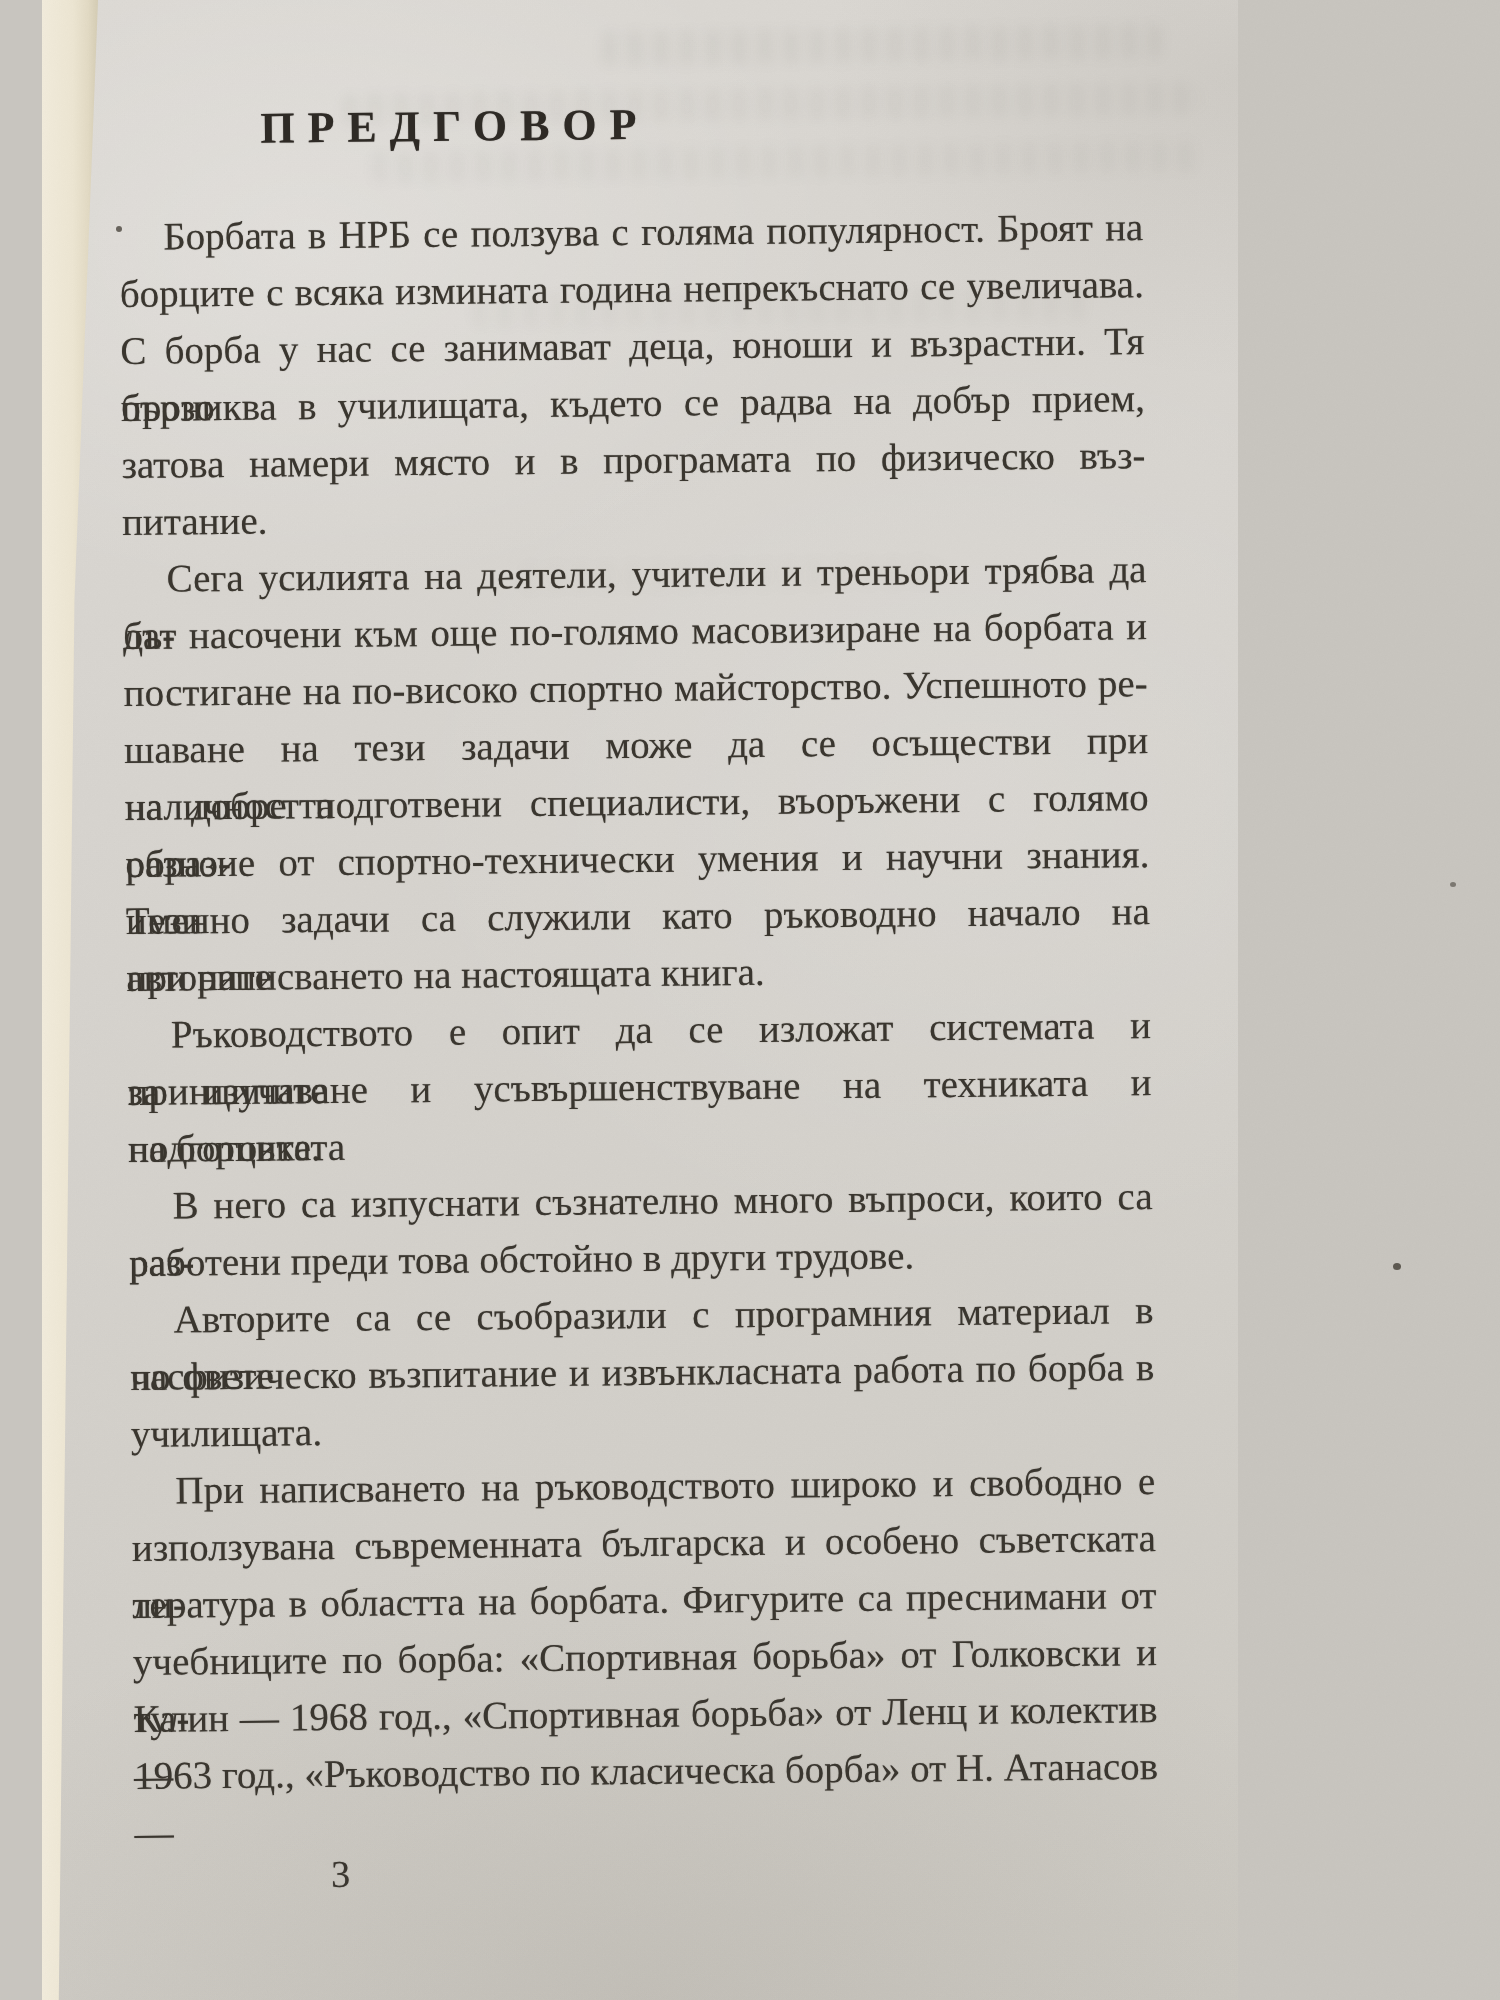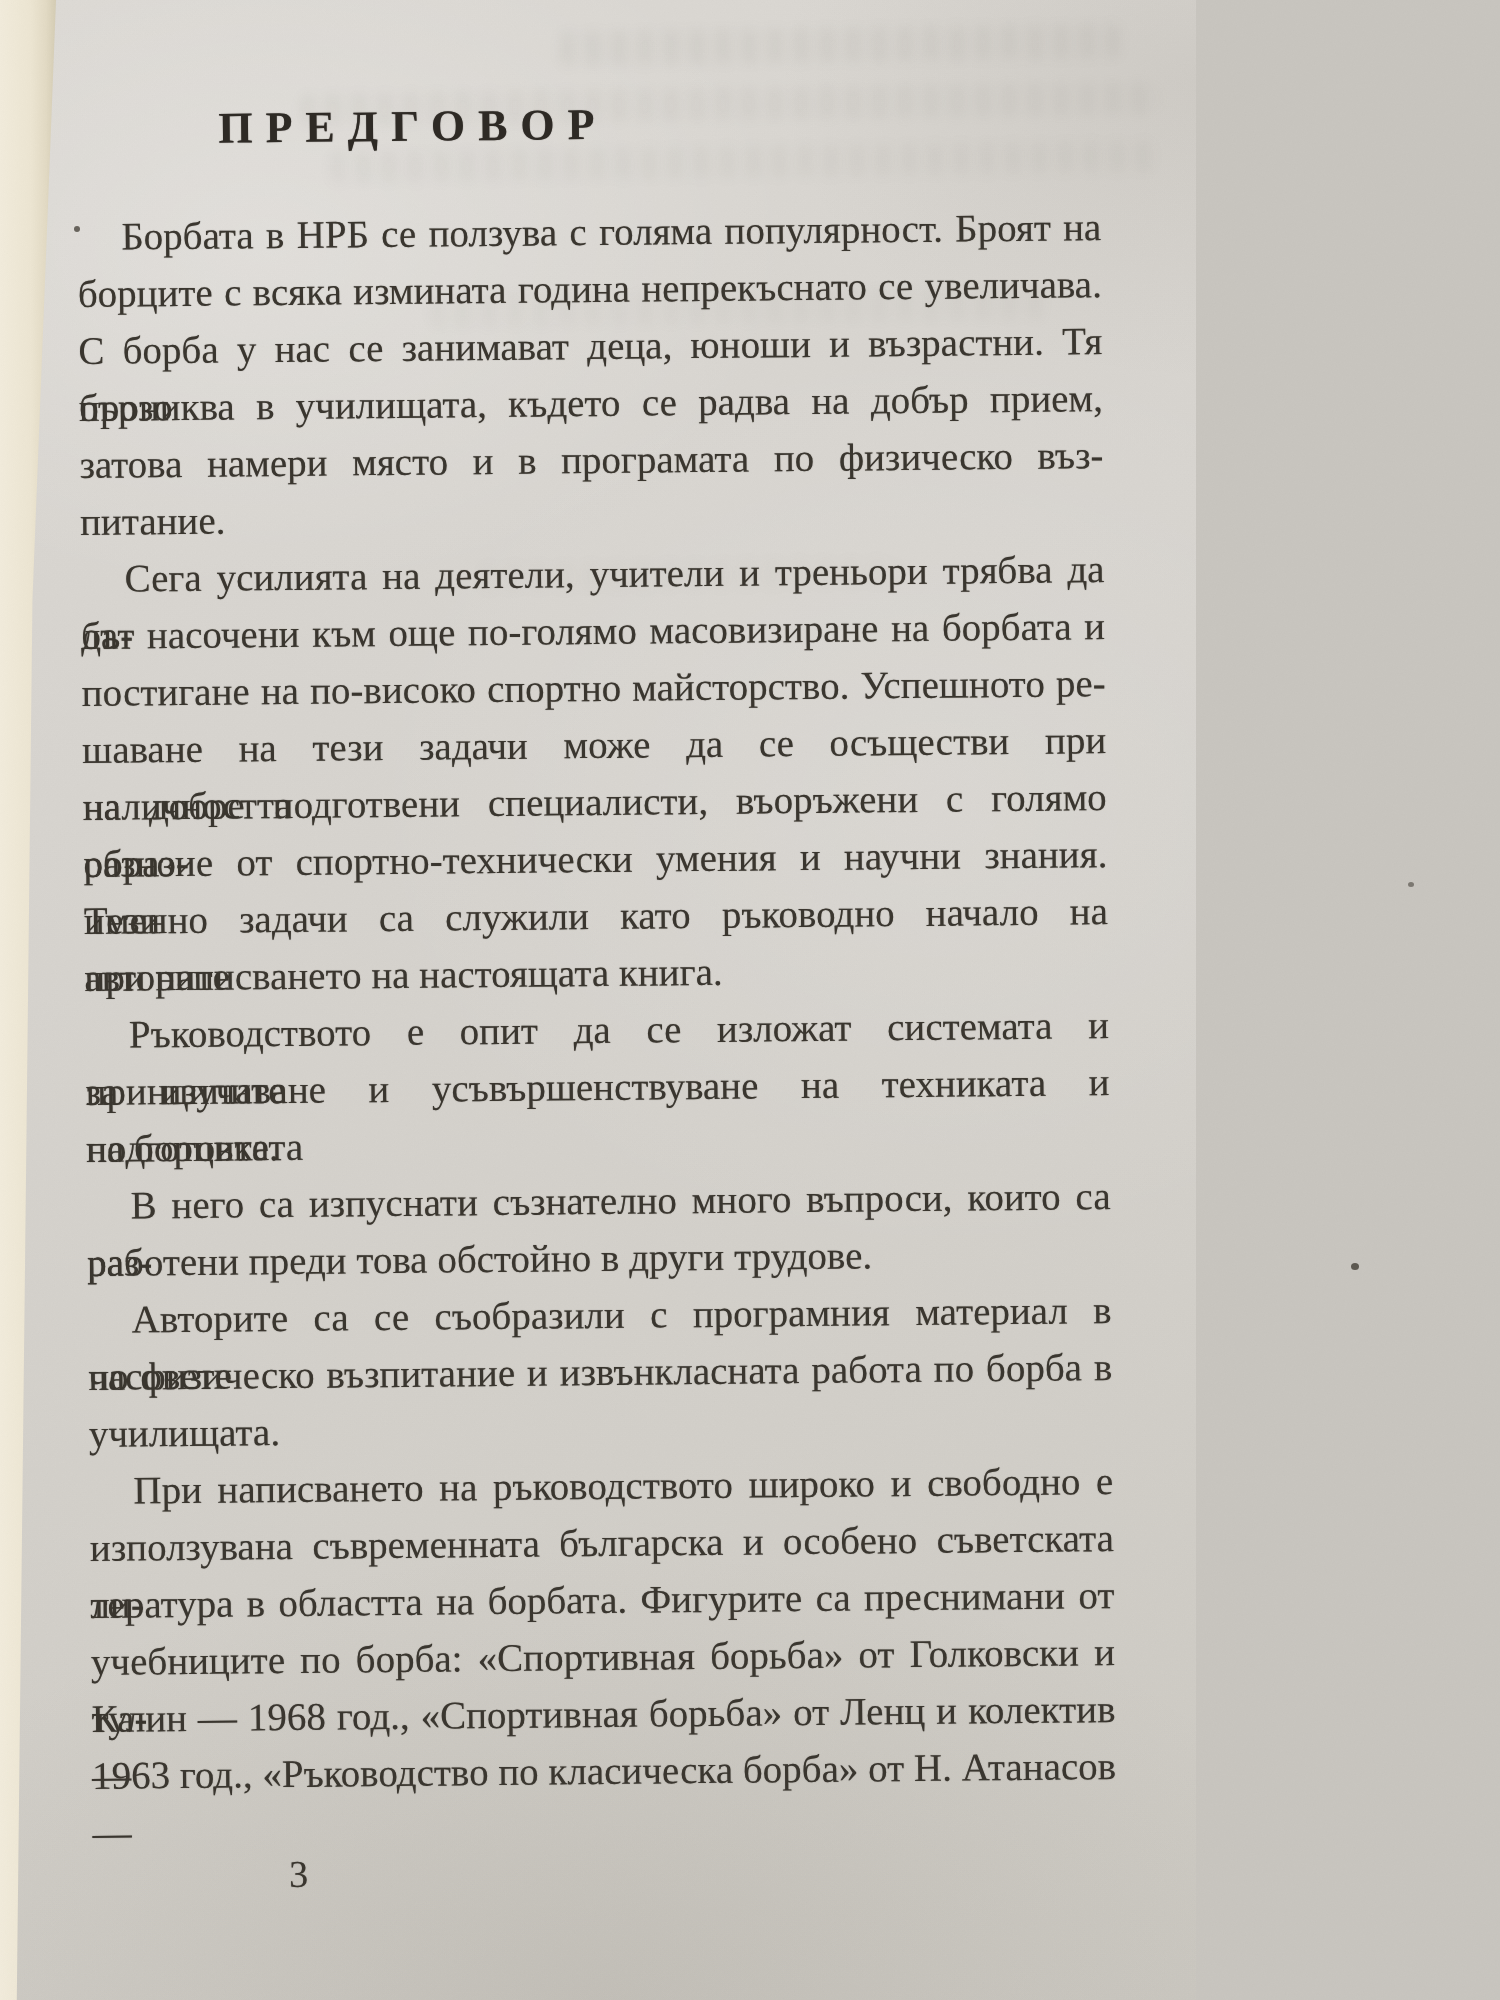--- a/index.html
+++ b/index.html
@@ -11,20 +11,21 @@
   }
   .photo {
     position: relative;
     width: 1196px; height: 2000px;
     background:
       radial-gradient(ellipse 900px 600px at 22% 12%, rgba(255,255,255,0.20), transparent 60%),
       radial-gradient(ellipse 1000px 800px at 78% 40%, rgba(255,255,255,0.10), transparent 60%),
       radial-gradient(ellipse 1200px 700px at 50% 100%, rgba(92,86,74,0.10), transparent 65%),
       radial-gradient(ellipse 700px 500px at 100% 4%, rgba(110,104,92,0.10), transparent 60%),
       linear-gradient(163deg, #dbd8d3 0%, #d7d4cf 35%, #d2cfc9 70%, #ccc9c2 100%);
+    margin-left: 42px;
   }
   
   .page-edge {
     position: absolute; left: 0; top: 0; width: 56px; height: 2000px;
     background: linear-gradient(90deg, #f1ebdb 0%, #ece5d2 55%, #e2dac4 82%, #d4ccb4 100%);
     clip-path: polygon(0 0, 100% 0, 58% 30%, 30% 100%, 0 100%);
     filter: drop-shadow(4px 0 4px rgba(88,82,70,0.38));
   }
   
   .show-through {

